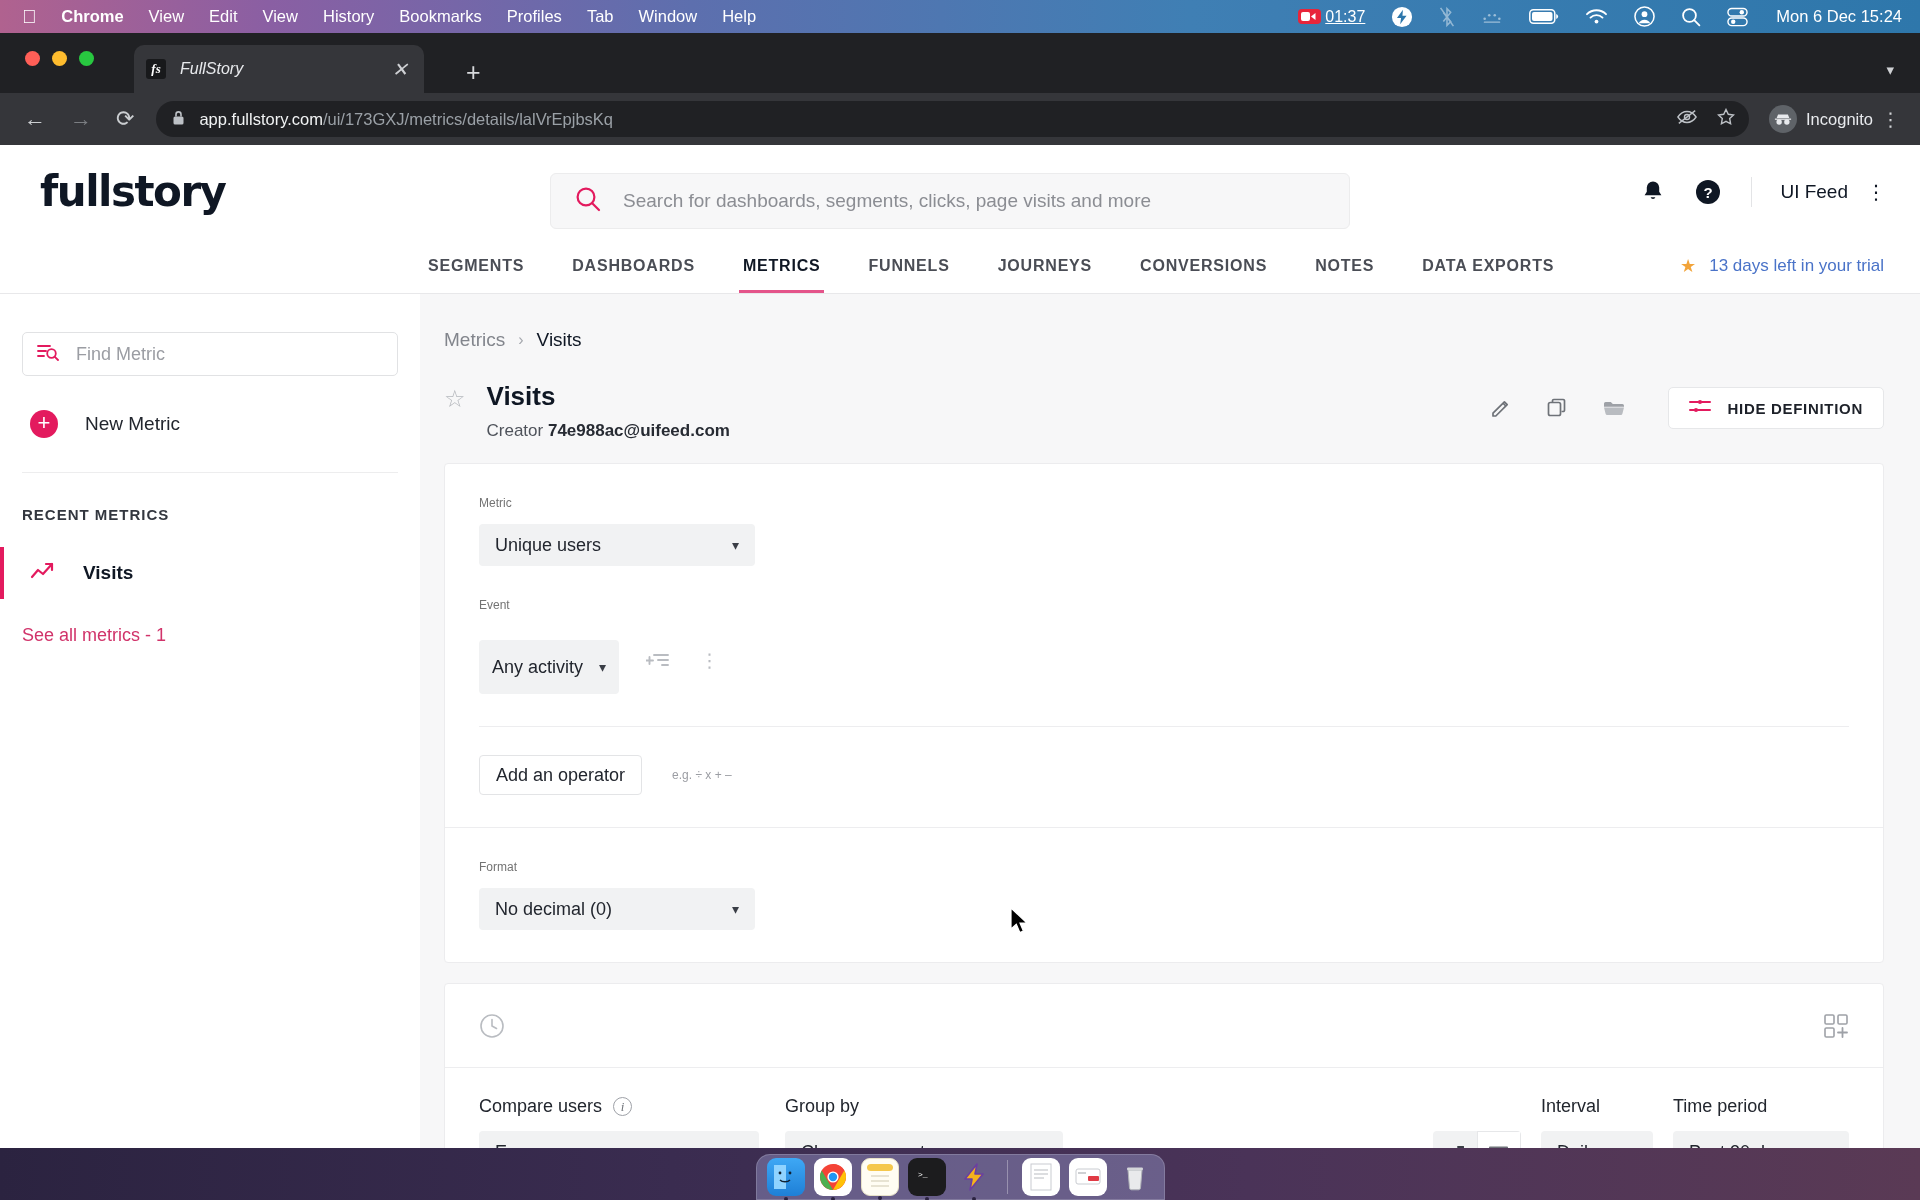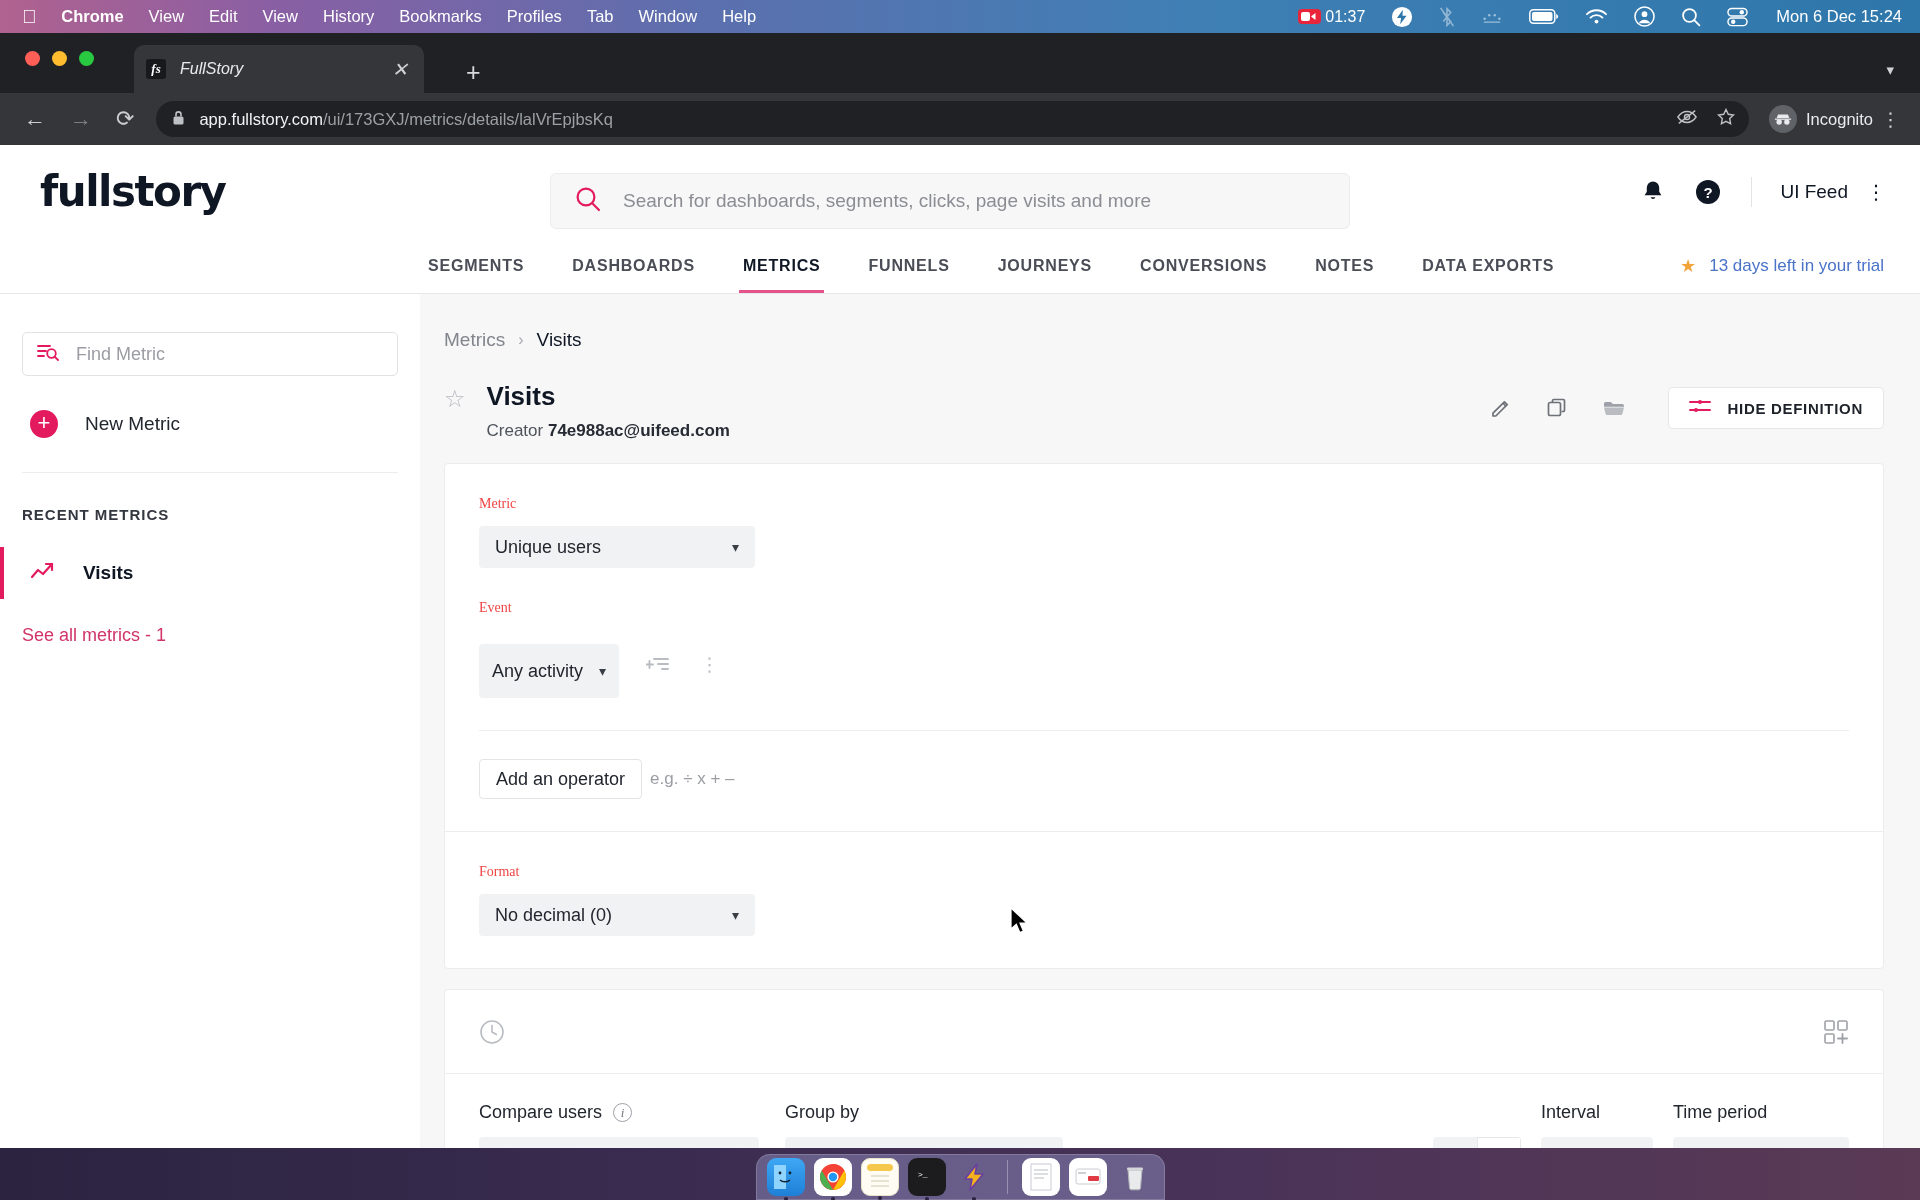--- a/index.html
+++ b/index.html
@@ -14,21 +14,21 @@
   #macbar {
     position: absolute; top: 0; left: 0; width: 1920px; height: 33px;
     background: linear-gradient(90deg, #b0628f 0%, #8a5fa3 14%, #5d6fae 36%, #3f7fb4 62%, #2e77ab 100%);
     display: flex; align-items: center; color: #fff;
     font-size: 16.5px;
   }
   #macbar .apple { margin-left: 22px; font-size: 19px; line-height: 1; }
   #macbar .mi { margin-left: 25px; white-space: nowrap; }
   #macbar .mi.bold { font-weight: bold; }
   #macbar .right { margin-left: auto; display: flex; align-items: center; margin-right: 18px; }
-  #macbar .right .ic { margin-left: 26px; display: flex; align-items: center; }
+  #macbar .right .ic { margin-left: 26px; display: flex; align-items: center; text-decoration: underline; }
   .rec-badge {
     background: #e8253a; border-radius: 4px; padding: 1px 5px 1px 3px;
     display: flex; align-items: center; gap: 2px; color: #fff; font-size: 15px;
   }
   .rec-time { color: #fff; font-size: 16px; margin-left: 4px; }
   #macbar .datetime { margin-left: 28px; font-size: 16.5px; white-space: nowrap; }
 
   
   #chrome-tabstrip {
     position: absolute; top: 33px; left: 0; width: 1920px; height: 60px;
@@ -176,39 +176,39 @@
     margin-left: 42px; height: 42px; background: #fff; border: 1px solid #e6e7e9;
     border-radius: 5px; display: flex; align-items: center; padding: 0 20px; gap: 16px;
   }
   .hide-def-btn .hd-label { font-size: 15px; font-weight: 700; letter-spacing: 0.7px; color: #1d2129; }
 
   .card {
     margin-top: 20px; background: #fff; border: 1px solid #ececee; border-radius: 4px;
   }
   .card .sect { padding: 32px 34px; }
   .card .sect.divided { border-bottom: 1px solid #ededef; }
-  .fieldlabel { font-size: 14px; color: #ef4444; font-family: Liberation Serif, serif; }
+  .fieldlabel { font-size: 12px; color: #737373; }
   .select {
     margin-top: 14px; height: 42px; background: #f1f2f3; border-radius: 4px;
     display: inline-flex; align-items: center; padding: 0 16px; min-width: 276px;
     justify-content: space-between;
   }
   .select .sel-val { font-size: 18px; color: #22262e; }
   .select .caret { color: #3a3e46; font-size: 14px; margin-left: 22px; }
   .select.inline { min-width: 0; padding: 0 13px; height: 54px; }
   .select.inline .caret { margin-left: 16px; }
   .event-row { margin-top: 14px; display: flex; align-items: center; gap: 0; }
   .event-row .evt-icon { margin-left: 27px; color: #b9bcc1; display: flex; align-items: center; }
   .event-row .evt-kebab { margin-left: 30px; color: #b9bcc1; font-size: 19px; line-height: 1; }
   .op-row { display: flex; align-items: center; }
   .op-btn {
     height: 40px; border: 1px solid #e3e4e6; border-radius: 4px; background: #fff;
     display: flex; align-items: center; padding: 0 16px; font-size: 18px; color: #22262e;
   }
-  .op-hint { margin-left: 8px; font-size: 17px; color: #9b9da3; }
+  .op-hint { margin-left: 30px; font-size: 12px; color: #9b9da3; }
 
   .card2 { margin-top: 20px; background: #fff; border: 1px solid #ececee; border-radius: 4px; }
   .chart-toolbar {
     height: 84px; display: flex; align-items: center; justify-content: space-between;
     padding: 0 34px; border-bottom: 1px solid #ededef;
   }
   .chart-toolbar .ct-icon { color: #9ea1a7; display: flex; align-items: center; }
   .controls { padding: 28px 34px 0 34px; display: flex; align-items: flex-end; position: relative; }
   .ctrl { display: flex; flex-direction: column; }
   .ctrl .ctrl-label { font-size: 18px; color: #22262e; display: flex; align-items: center; gap: 11px; }

